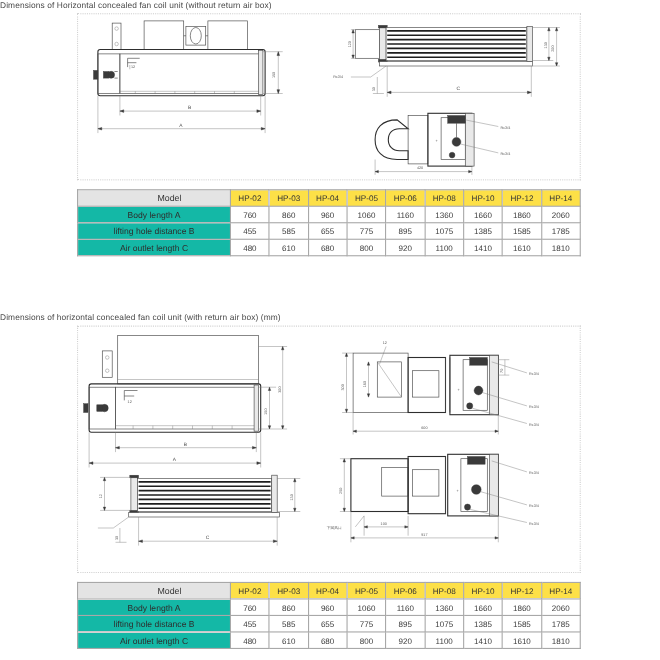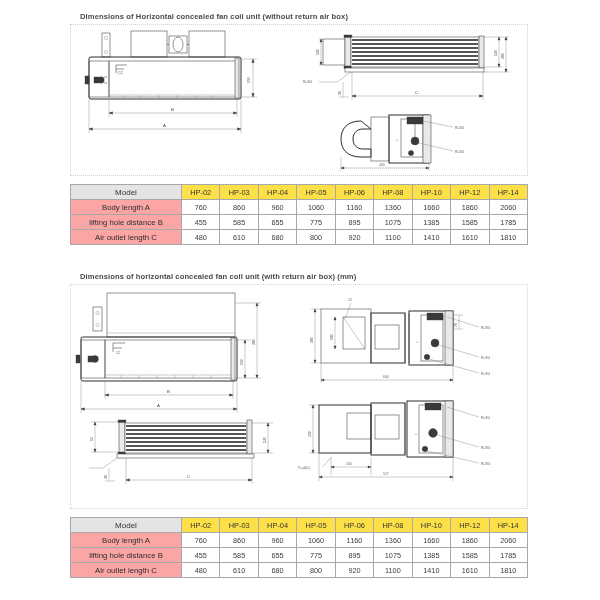--- a/index.html
+++ b/index.html
@@ -6,30 +6,28 @@
   body{
     width:600px;height:600px;
     background:#ffffff;
     font-family:"Liberation Sans", sans-serif;
     color:#3a3a3a;
     overflow:hidden;
     position:relative;
   }
   .section{position:absolute;left:0;width:600px;}
   #section-1{top:0;}
-  #section-2{top:260px;}
+  #section-2{top:284px;}
 
   .section-title{
     font-size:7.6px;
     color:#4a4a4a;
-    margin-left:80px;
-    padding-top:12px;
+    padding-top:0;
     letter-spacing:0.1px;
     white-space:nowrap;
-    font-weight:bold;
   }
 
   .drawing-panel{
     margin:3px 0 0 70px;
     width:458px;
     height:152px;
     border:1px dotted #d2d2d2;
     box-sizing:border-box;
     position:relative;
     background:#fff;
@@ -58,27 +56,27 @@
     border:1px solid #a8a8a8;
     height:14px;
     text-align:center;
     font-size:7.3px;
     color:#3c3c3c;
     padding:0;
     overflow:hidden;
     white-space:nowrap;
   }
   .spec-table .rowhead{
-    background:#fca5a5;
+    background:#14b8a6;
     width:110px;
     font-size:7.8px;
     color:#2e2e2e;
   }
   .spec-table tr.hdr td{background:#fde047;font-size:7.4px;color:#333;}
-  .spec-table tr.hdr td.rowhead{background:#e4e4e4;font-size:8px;}
+  .spec-table tr.hdr td.rowhead{background:#e4e4e4;font-size:8px;padding-left:28px;}
 </style>
 </head>
 <body>
 
 <div class="section" id="section-1">
 
   <div class="section-title">Dimensions of Horizontal concealed fan coil unit (without return air box)</div>
 
   <div class="drawing-panel" id="drawing-panel-1">
     <svg width="456" height="150" viewBox="0 0 456 150">

